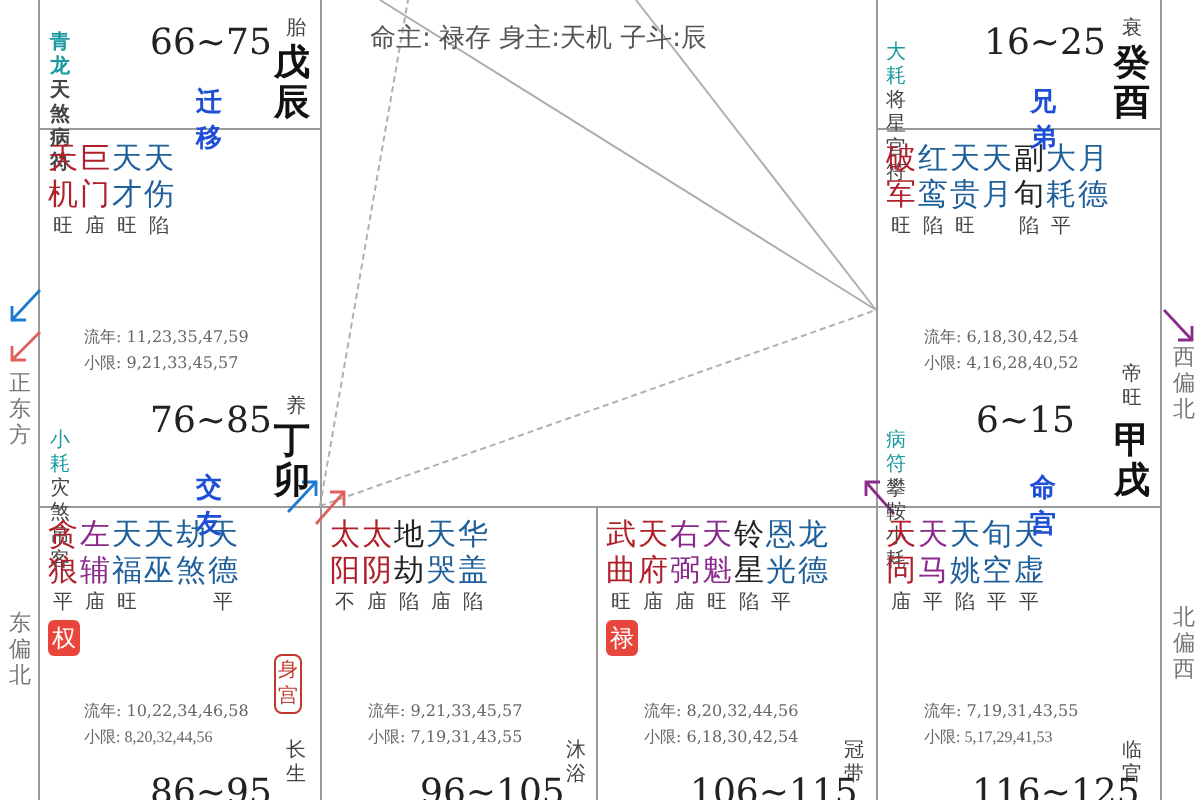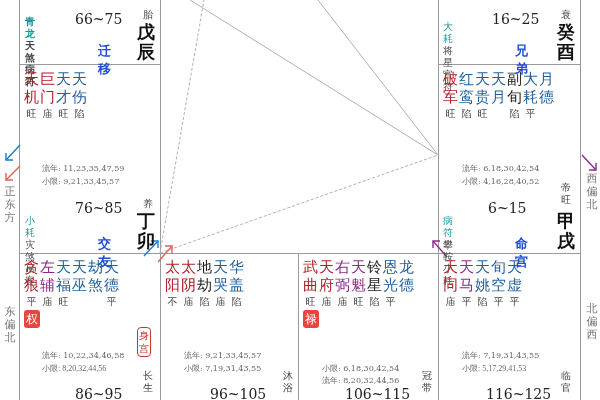--- a/index.html
+++ b/index.html
@@ -24,21 +24,21 @@
 
   .hua { position: absolute; width: 16px; height: 18px; background: #e8453c; color: #fff; font-size: 12px; line-height: 18px; text-align: center; border-radius: 3px; }
 
   .shen { position: absolute; width: 14px; height: 30px; border: 1px solid #c0392b; border-radius: 4px; color: #c0392b; font-size: 10px; line-height: 13px; text-align: center; padding-top: 1px; }
 
   .yearinfo { position: absolute; font-family: "DejaVu Serif", "Liberation Serif", serif; font-size: 8px; color: #666; line-height: 11px; white-space: nowrap; }
 
   .gods { position: absolute; font-size: 10px; line-height: 12px; color: #444; }
   .gods .g1 { color: #1a9aa0; }
 
-  .age { position: absolute; font-family: "DejaVu Serif", "Liberation Serif", serif; font-size: 14px; color: #222; }
+  .age { position: absolute; font-family: "DejaVu Serif", "Liberation Serif", serif; font-size: 18px; color: #222; }
   .palace { position: absolute; font-size: 13px; color: #1d4ed8; font-weight: bold; }
   .life { position: absolute; font-size: 10px; color: #444; line-height: 12px; width: 12px; text-align: center; }
   .ganzhi { position: absolute; font-size: 18px; font-weight: bold; color: #111; line-height: 20px; width: 20px; text-align: center; }
 
   .center-title { position: absolute; left: 185px; top: 10px; font-size: 13px; color: #555; white-space: nowrap; }
   .legend { position: absolute; left: 195px; top: 215px; font-size: 14px; color: #555; white-space: nowrap; }
   .legend .lu { color: #2a9a3a; }
   .legend .quan { color: #8a2a8a; }
   .legend .ke { color: #1a8ad0; }
   .legend .ji { color: #e0443a; }
@@ -96,20 +96,21 @@
       <polyline points="589,170 596,170 596,163" stroke="#8a2a8a"></polyline>
       <line x1="144" y1="256" x2="158" y2="241" stroke="#1a7ad0"></line>
       <polyline points="151,241 158,241 158,248" stroke="#1a7ad0"></polyline>
       <line x1="158" y1="262" x2="172" y2="246" stroke="#e0605a"></line>
       <polyline points="165,246 172,246 172,253" stroke="#e0605a"></polyline>
       <line x1="447" y1="257" x2="433" y2="241" stroke="#8a2a8a"></line>
       <polyline points="433,248 433,241 440,241" stroke="#8a2a8a"></polyline>
     </g>
   </svg>
 
+  <div class="center-title">命主: 禄存  身主:天机  子斗:辰</div>
 
   <div class="cell">
     <div class="gods" style="left:25px;top:16px;font-weight:bold;">
       <div class="g1">青龙</div>
       <div>天煞</div>
       <div>病符</div>
     </div>
     <div class="age" style="left:75px;top:11px;">66~75</div>
     <div class="life" style="left:142px;top:9px;">
         <div>胎</div>
@@ -349,21 +350,21 @@
           <span class="n c-blue">光</span>
           <span class="b">平</span>
         </div>
       <div class="star">
           <span class="n c-blue">龙</span>
           <span class="n c-blue">德</span>
           <span class="b"></span>
         </div>
     </div>
     <div class="hua" style="left:303px;top:310px;">禄</div>
-    <div class="yearinfo" style="left:322px;top:350px;margin-top:25px;">流年: 8,20,32,44,56</div>
+    <div class="yearinfo" style="left:322px;top:350px;">流年: 8,20,32,44,56</div>
     <div class="yearinfo" style="left:322px;top:363px;">小限: 6,18,30,42,54</div>
     <div class="life" style="left:421px;top:370px;">
         <div>冠</div>
         <div>带</div>
       </div>
     <div class="age" style="left:345px;top:386px;">106~115</div>
   </div>
 
   <div class="cell">
     <div class="stars" style="left:443px;top:258px;">

